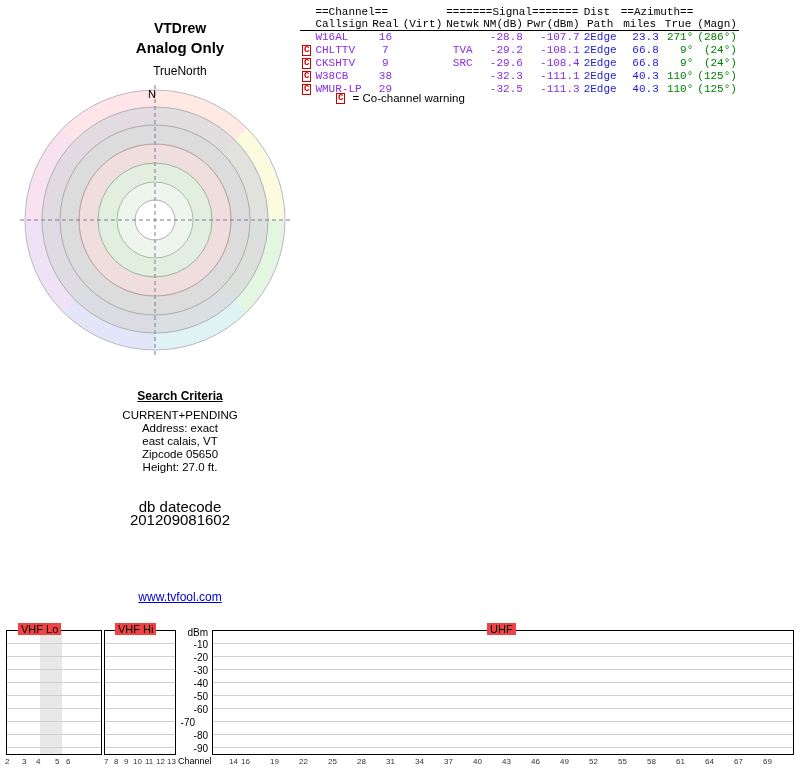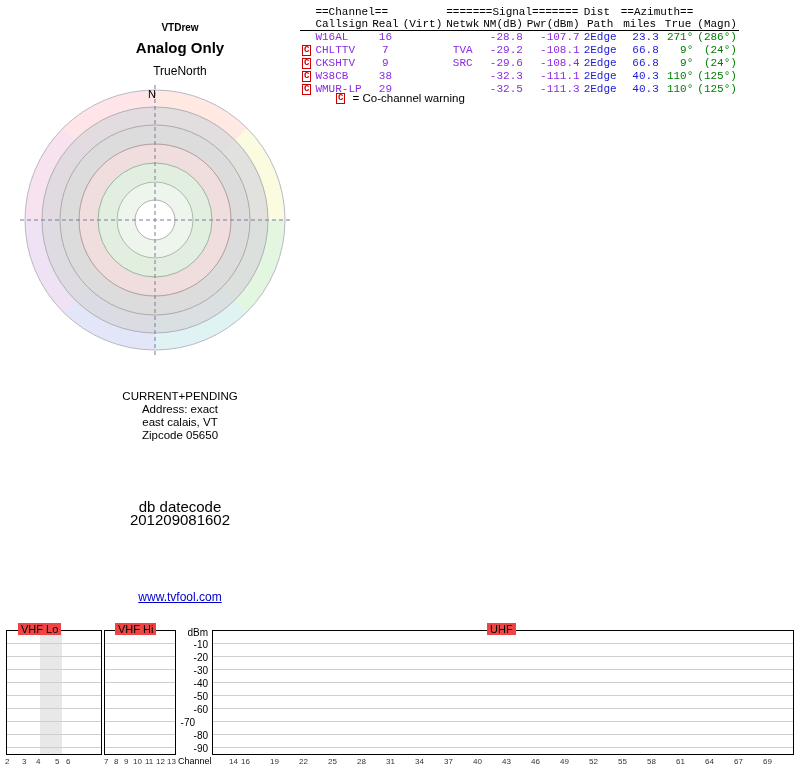--- a/index.html
+++ b/index.html
@@ -5,21 +5,21 @@
   html,body{margin:0;padding:0;}
   body{
     width:800px;height:768px;background:#ffffff;
     font-family:"Liberation Sans", sans-serif;
     font-size:12px;color:#000;position:relative;overflow:hidden;
   }
   .abs{position:absolute;}
 
   
   #title-block{left:60px;top:18px;width:240px;text-align:center;}
-  #title-block .t1{font-weight:bold;font-size:10px;line-height:20px;}
+  #title-block .t1{font-weight:bold;font-size:14px;line-height:20px;}
   #title-block .t2{font-weight:bold;font-size:15px;line-height:20px;}
   #truenorth{left:60px;top:64px;width:240px;text-align:center;font-size:12px;}
 
   
   #polar{left:15px;top:80px;width:280px;height:280px;}
   #polar svg{display:block;}
 
   
   #search-criteria{left:60px;top:390px;width:240px;text-align:center;line-height:13px;}
   #search-criteria .hdr{font-weight:bold;text-decoration:underline;font-size:12px;margin-bottom:6px;}
@@ -96,24 +96,26 @@
     <circle cx="140" cy="140" r="38" fill="#edf5ec" stroke="#a8bda8" stroke-width="1"></circle>
     <circle cx="140" cy="140" r="20" fill="#ffffff" stroke="#b0b0b0" stroke-width="1"></circle>
 
     <line x1="5" y1="140" x2="275" y2="140" stroke="#7a7a9a" stroke-width="1" stroke-dasharray="4,3"></line>
     <line x1="140" y1="5" x2="140" y2="275" stroke="#7a7a9a" stroke-width="1" stroke-dasharray="4,3"></line>
   </svg>
   <div class="abs" style="left:133px;top:8px;font-size:11px;">N</div>
 </div>
 
 <div class="abs" id="search-criteria">
+  <div class="hdr">Search Criteria</div>
   <div class="ln">CURRENT+PENDING</div>
   <div class="ln">Address: exact</div>
   <div class="ln">east calais, VT</div>
   <div class="ln">Zipcode 05650</div>
+  <div class="ln">Height: 27.0 ft.</div>
 </div>
 
 <div class="abs" id="datecode">
   <div>db datecode</div>
   <div>201209081602</div>
 </div>
 
 <div class="abs" id="site-link">
   <a href="#">www.tvfool.com</a>
 </div>

